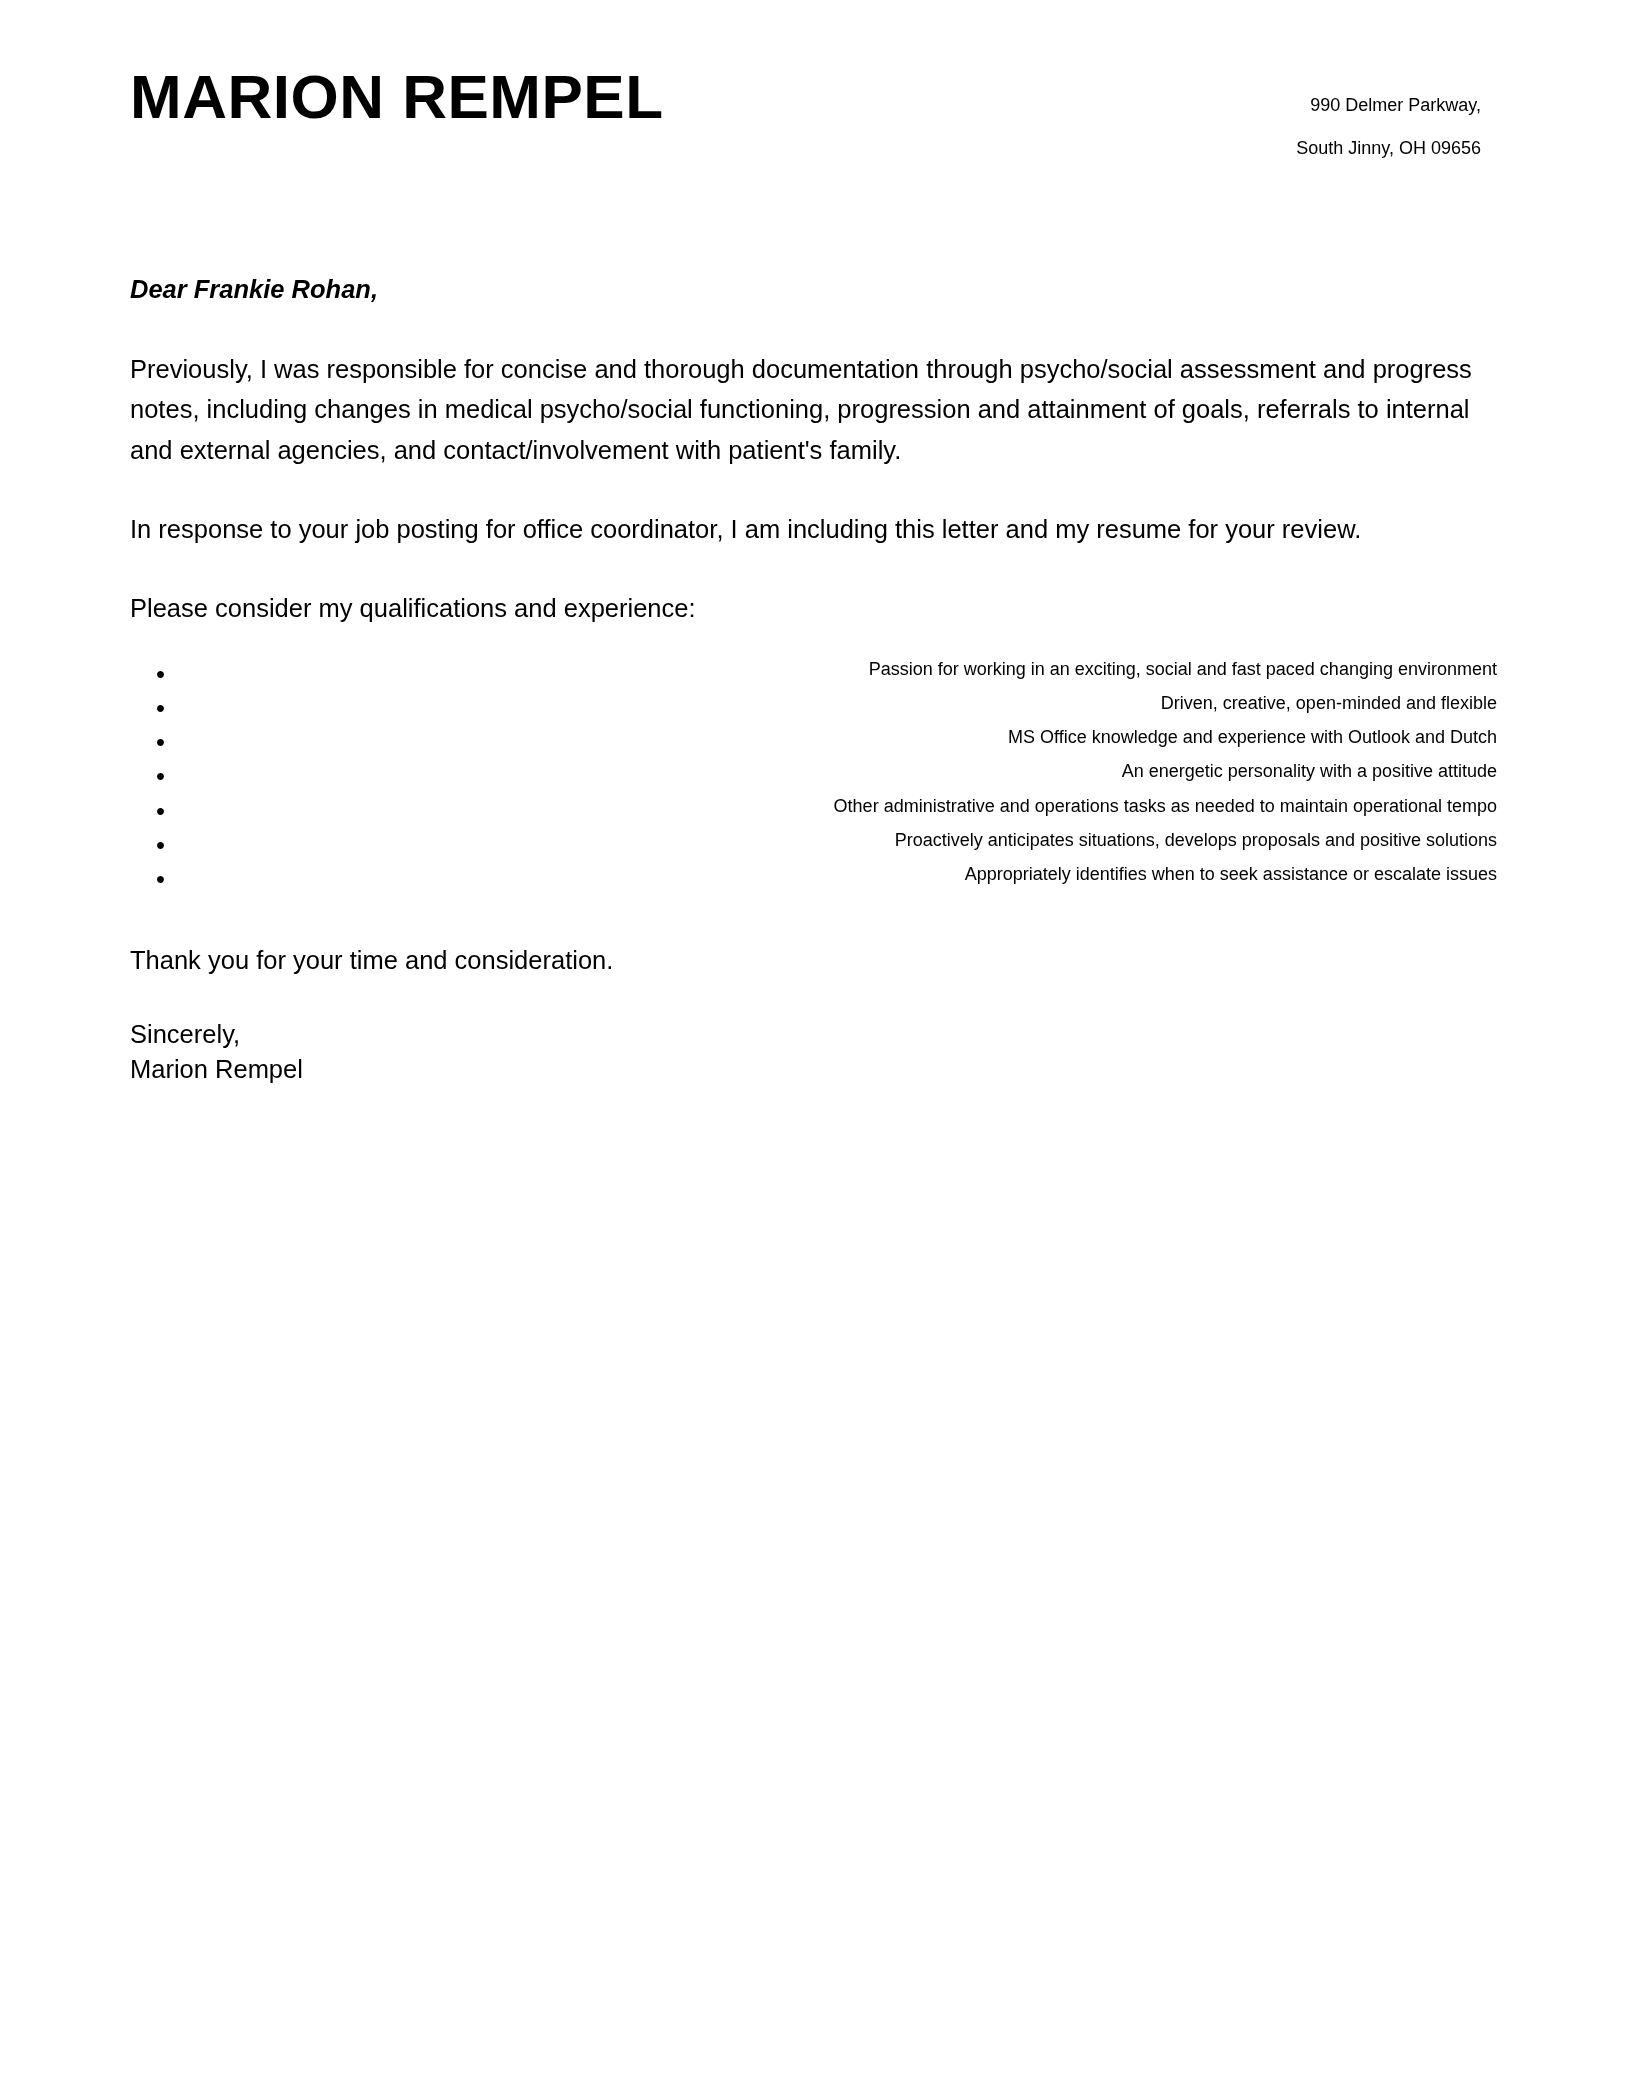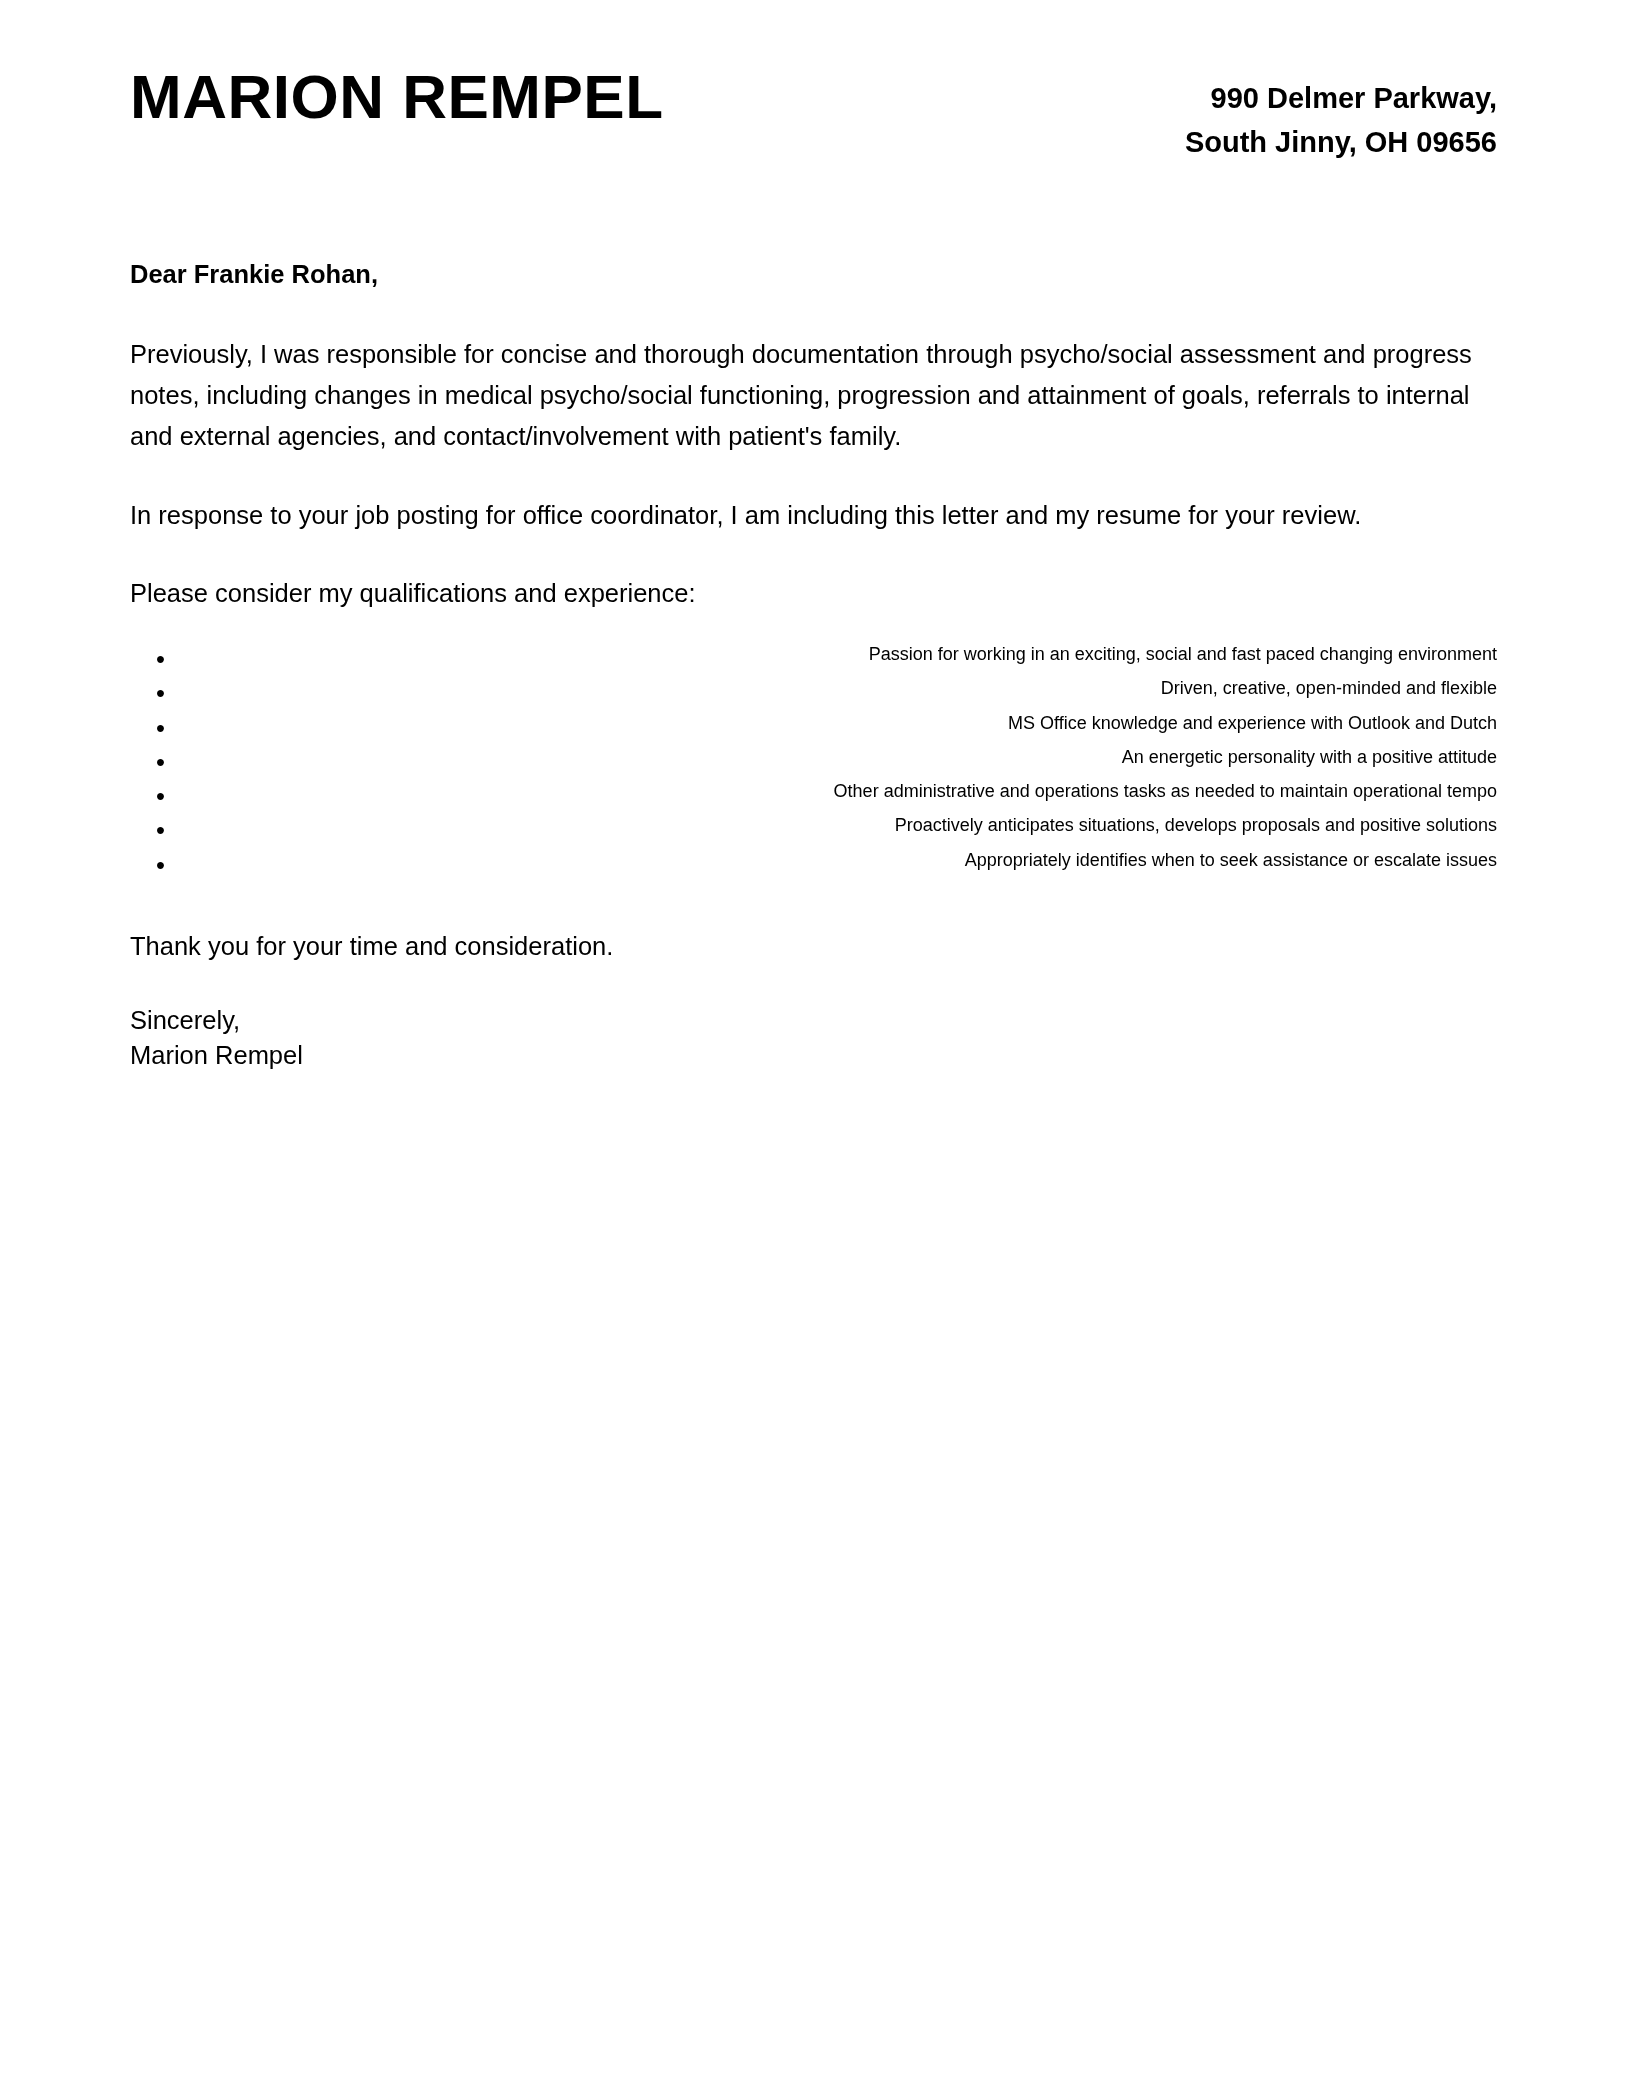--- a/index.html
+++ b/index.html
@@ -46,39 +46,40 @@
     margin: 0;
   }
 
   .address-block {
     flex: 0 0 auto;
     text-align: right;
     padding-top: 18px;
   }
 
   .address-line {
-    font-size: 29px;
-    font-weight: 700;
+    font-size: 18px;
+    font-weight: 400;
     line-height: 1.52;
     white-space: nowrap;
-    margin: 0;
+    margin: 16px;
   }
 
   
   .body-wrap {
     padding: 0 135px 0 130px;
     box-sizing: border-box;
     margin-top: 92px;
   }
 
   .salutation {
     font-size: 25.5px;
     font-weight: 700;
     line-height: 1.45;
     margin: 0 0 41px 0;
+    font-style: italic;
   }
 
   .para {
     font-size: 25.5px;
     font-weight: 400;
     line-height: 1.60;
     margin: 0 0 38px 0;
     max-width: 1370px;
     text-align: left;
   }

